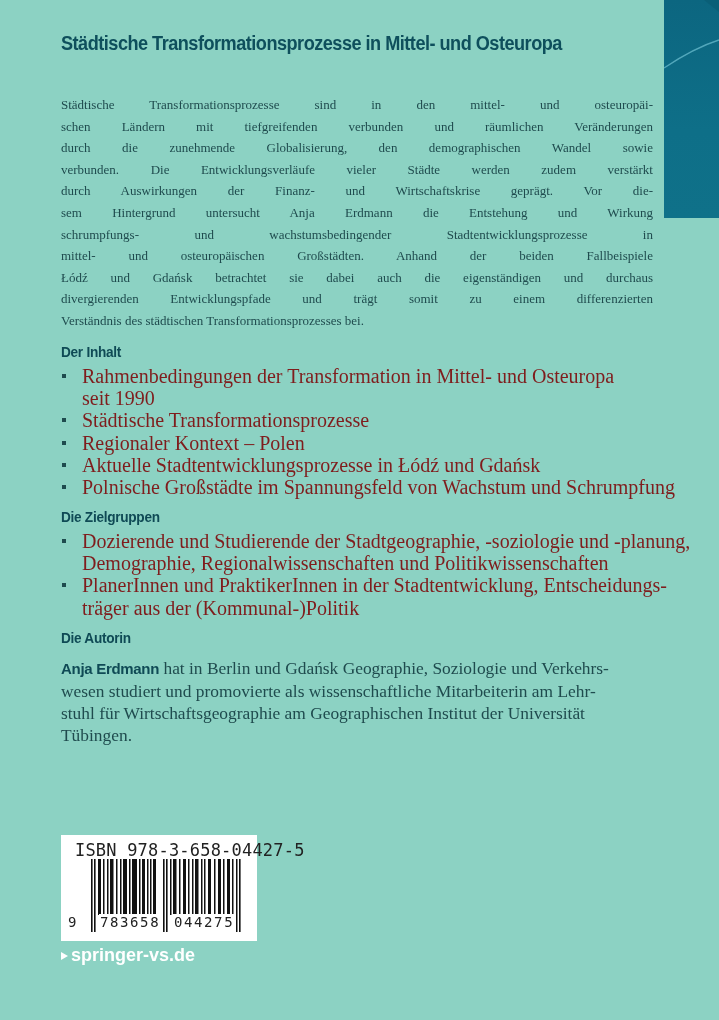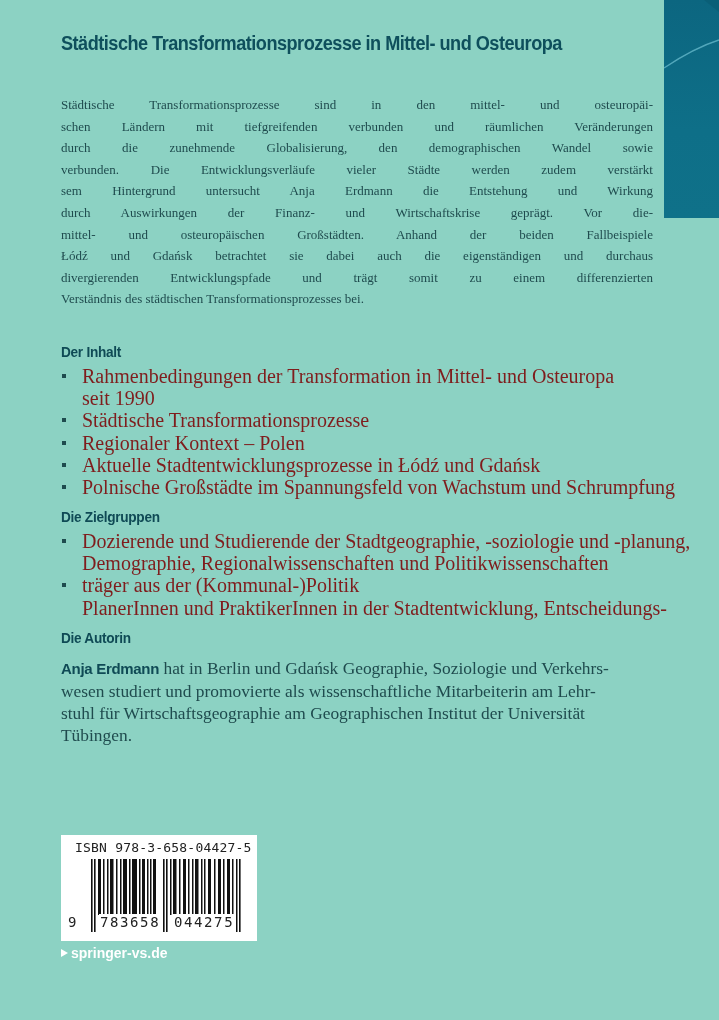--- a/index.html
+++ b/index.html
@@ -44,35 +44,35 @@
   .author-text { position:absolute; left:61px; top:657px; font-size:17.4px; line-height:22px; color:#1f4b4e; }
   .author-text .l { display:block; white-space:nowrap; }
   .author-name {
     font-family:Liberation Sans, sans-serif; font-weight:bold; font-size:15px; color:#0f4a55; letter-spacing:-0.3px;
   }
   .barcode-box {
     position:absolute; left:61px; top:835px; width:196px; height:106px; background:#ffffff;
   }
   .isbn-label {
     position:absolute; left:14px; top:5px; font-family:"DejaVu Sans Mono","Liberation Mono",monospace;
-    font-size:13px; color:#222; letter-spacing:0.2px; white-space:nowrap;
+    font-size:17px; color:#222; letter-spacing:0.2px; white-space:nowrap;
   }
   .bars { position:absolute; left:30px; top:24px; width:152px; height:73px; }
   .digits-first {
     position:absolute; left:7px; top:79px; font-family:"DejaVu Sans Mono","Liberation Mono",monospace; font-size:14px; color:#222;
   }
   .digits-left, .digits-right {
     position:absolute; top:79px; font-family:"DejaVu Sans Mono","Liberation Mono",monospace; font-size:14px; color:#222; letter-spacing:1.6px;
     background:#fff; padding:0 1px;text-align:center;
   }
   .digits-left { left:38px; }
   .digits-right { left:112px; }
   .publisher-link {
     position:absolute; left:61px; top:945px;
-    font-family:"Liberation Sans","DejaVu Sans",sans-serif; font-weight:bold; font-size:14px; color:#ffffff; text-decoration:none;
+    font-family:"Liberation Sans","DejaVu Sans",sans-serif; font-weight:bold; font-size:18px; color:#ffffff; text-decoration:none;
     display:flex; align-items:center; gap:3px;
   }
   .play-icon { width:0; height:0; border-left:7px solid #ffffff; border-top:4.5px solid transparent; border-bottom:4.5px solid transparent; display:inline-block; }
 </style>
 </head>
 <body>
 
 <div class="blue-block">
   <svg width="55" height="218" viewBox="0 0 55 218">
     <path d="M0 68 C 18 56, 36 46, 55 40" stroke="#5fb3c6" stroke-width="1.4" fill="none" opacity="0.85"></path>
@@ -80,22 +80,23 @@
   </svg>
 </div>
 
 <div class="title">Städtische Transformationsprozesse in Mittel- und Osteuropa</div>
 
 <div class="body-text intro">
   <span class="line">Städtische Transformationsprozesse sind in den mittel- und osteuropäi-</span>
   <span class="line">schen Ländern mit tiefgreifenden verbunden und räumlichen Veränderungen</span>
   <span class="line">durch die zunehmende Globalisierung, den demographischen Wandel sowie</span>
   <span class="line">verbunden. Die Entwicklungsverläufe vieler Städte werden zudem verstärkt</span>
+  <span class="line">durch Auswirkungen der Finanz- und Wirtschaftskrise geprägt. Vor die-</span>
   <span class="line">sem Hintergrund untersucht Anja Erdmann die Entstehung und Wirkung</span>
-  <span class="line">durch Auswirkungen der Finanz- und Wirtschaftskrise geprägt. Vor die-</span>
+  <span class="line">schrumpfungs- und wachstumsbedingender Stadtentwicklungsprozesse in</span>
   <span class="line">mittel- und osteuropäischen Großstädten. Anhand der beiden Fallbeispiele</span>
   <span class="line">Łódź und Gdańsk betrachtet sie dabei auch die eigenständigen und durchaus</span>
   <span class="line">divergierenden Entwicklungspfade und trägt somit zu einem differenzierten</span>
   <span class="line last">Verständnis des städtischen Transformationsprozesses bei.</span>
 </div>
 
 <div class="section-head" style="top:344px;">Der Inhalt</div>
 <ul class="bullets" style="top:365px;">
   <li>
     <span class="bullet"></span>
@@ -122,22 +123,22 @@
 
 <div class="section-head" style="top:509px;">Die Zielgruppen</div>
 <ul class="bullets" style="top:530px;">
   <li>
     <span class="bullet"></span>
     <span class="l">Dozierende und Studierende der Stadtgeographie, -soziologie und -planung,</span>
     <span class="l">Demographie, Regionalwissenschaften und Politikwissenschaften</span>
   </li>
   <li>
     <span class="bullet"></span>
+    <span class="l">PlanerInnen und PraktikerInnen in der Stadtentwicklung, Entscheidungs-</span>
     <span class="l">träger aus der (Kommunal-)Politik</span>
-    <span class="l">PlanerInnen und PraktikerInnen in der Stadtentwicklung, Entscheidungs-</span>
   </li>
 </ul>
 
 <div class="section-head" style="top:630px;">Die Autorin</div>
 <div class="author-text">
   <span class="l"><span class="author-name">Anja Erdmann</span><span> hat in Berlin und Gdańsk Geographie, Soziologie und Verkehrs-</span></span>
   <span class="l">wesen studiert und promovierte als wissenschaftliche Mitarbeiterin am Lehr-</span>
   <span class="l">stuhl für Wirtschaftsgeographie am Geographischen Institut der Universität</span>
   <span class="l">Tübingen.</span>
 </div>

